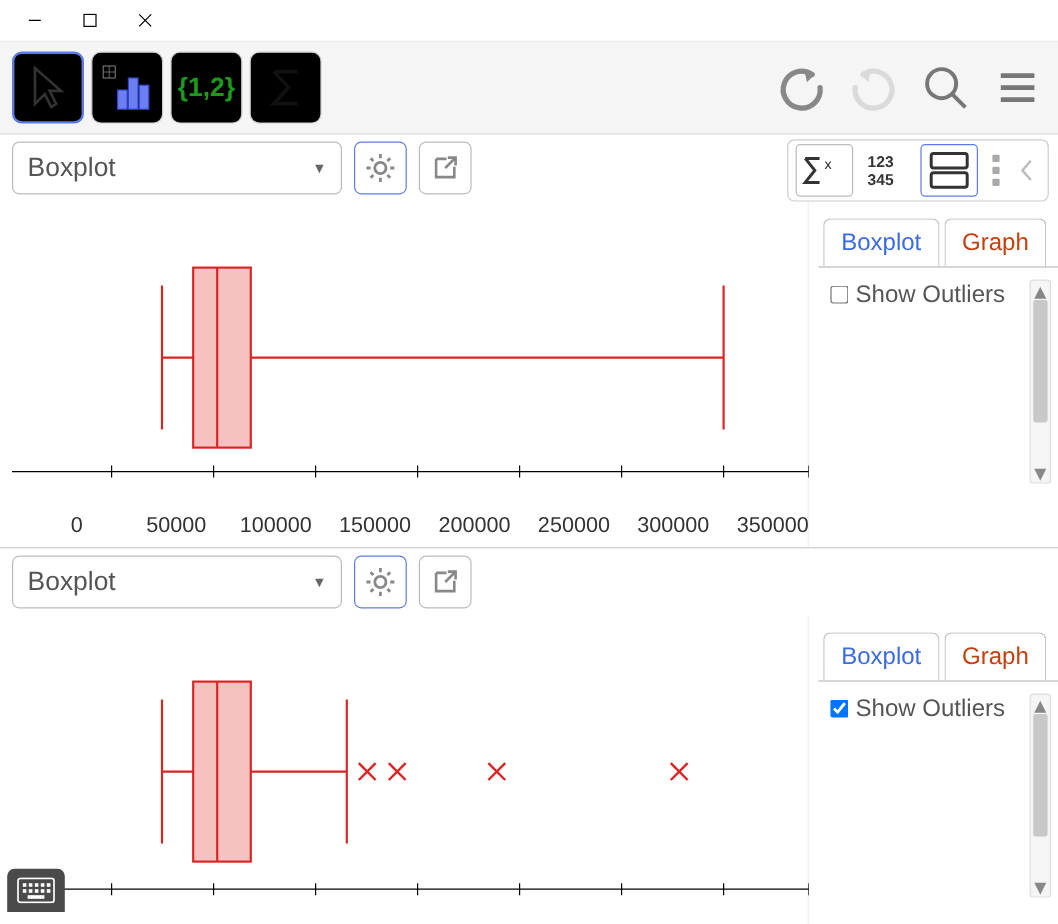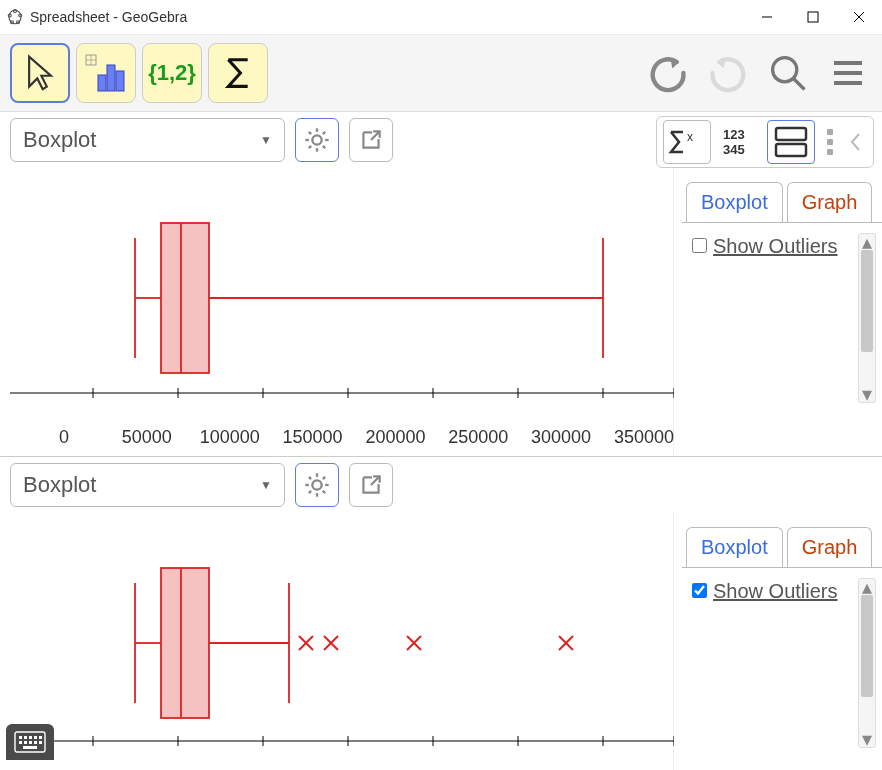--- a/index.html
+++ b/index.html
@@ -40,21 +40,21 @@
     background: #f5f5f5;
     border-top: 1px solid #eee;
     border-bottom: 1px solid #ddd;
     height: 78px;
   }
   .toolbar-left { display: flex; gap: 6px; }
   .toolbtn {
     width: 60px; height: 60px;
     border: 1px solid #ccc;
     border-radius: 8px;
-    background: #fef9c3;
+    background: #000000;
     display: flex; align-items: center; justify-content: center;
     cursor: pointer;
     text-align: right;
   }
   .toolbtn.active { border: 2px solid #5c7de6; }
   .toolbar-right { display: flex; gap: 12px; align-items: center; }
   .toolbar-right .iconbtn {
     width: 48px; height: 48px;
     display: flex; align-items: center; justify-content: center;
     cursor: pointer;
@@ -151,21 +151,20 @@
   }
   .tab.active { color: #3a6be2; }
   .tabbody {
     border-top: 1px solid #bbb;
     padding: 10px 6px 10px 10px;
     font-size: 20px;
     color: #555;
     display: flex;
     align-items: flex-start;
     justify-content: space-between;
-    text-decoration: underline;
   }
   .checkbox-wrap { display: flex; gap: 6px; align-items: flex-start; line-height: 1.3; }
   .checkbox-wrap input { margin-top: 5px; width: 15px; height: 15px; }
   .scrollbar {
     width: 18px;
     height: 170px;
     border: 1px solid #ddd;
     border-radius: 3px;
     background: #f5f5f5;
     position: relative;
@@ -208,33 +207,20 @@
     background: #4a4a4a;
     display: flex; align-items: center; justify-content: center;
     cursor: pointer;
   }
   svg { display: block; }
 </style>
 </head>
 <body>
 
 <div class="titlebar">
-  <div class="titlebar-left">
-    <span>
-      <svg viewBox="0 0 24 24" width="18" height="18">
-          <circle cx="12" cy="4" r="2" fill="none" stroke="#555" stroke-width="1.5"></circle>
-          <circle cx="5" cy="10" r="2" fill="none" stroke="#555" stroke-width="1.5"></circle>
-          <circle cx="19" cy="10" r="2" fill="none" stroke="#555" stroke-width="1.5"></circle>
-          <circle cx="8" cy="19" r="2" fill="none" stroke="#555" stroke-width="1.5"></circle>
-          <circle cx="16" cy="19" r="2" fill="none" stroke="#555" stroke-width="1.5"></circle>
-          <ellipse cx="12" cy="12" rx="8" ry="9" fill="none" stroke="#555" stroke-width="1.5"></ellipse>
-        </svg>
-    </span>
-    <span>Spreadsheet - GeoGebra</span>
-  </div>
   <div class="titlebar-right">
     <div class="winbtn">
         <svg width="12" height="12">
           <line x1="1" y1="6" x2="11" y2="6" stroke-width="1"></line>
         </svg>
       </div>
     <div class="winbtn">
         <svg width="12" height="12">
           <rect x="1" y="1" width="10" height="10" fill="none" stroke-width="1"></rect>
         </svg>

